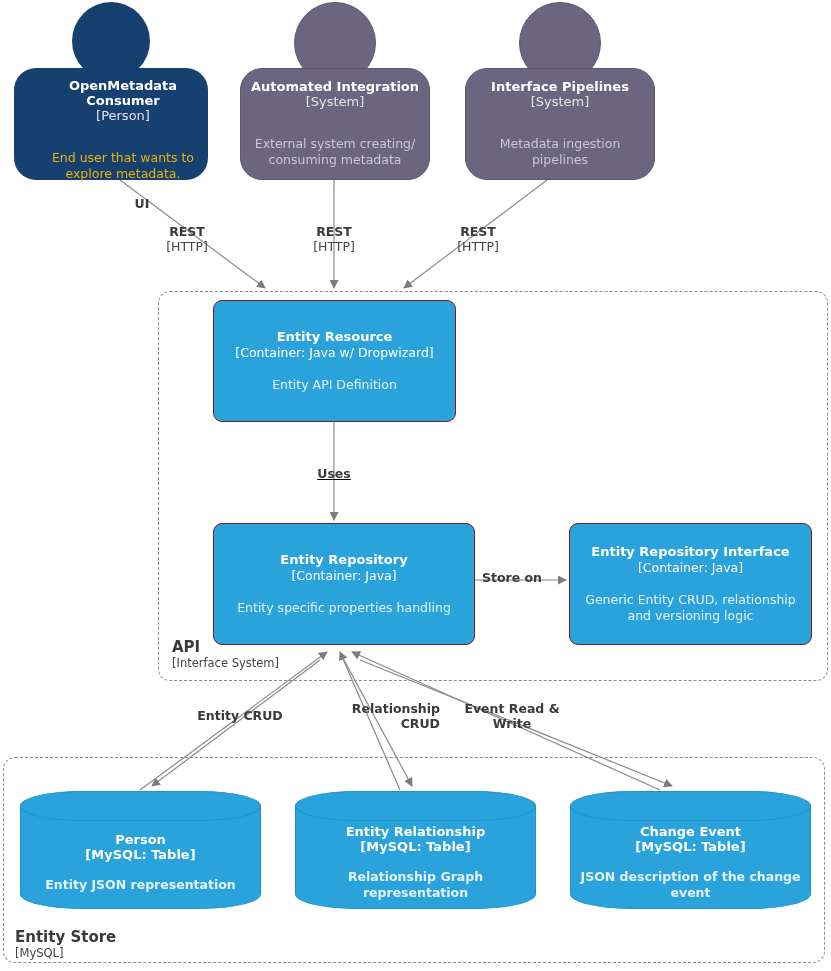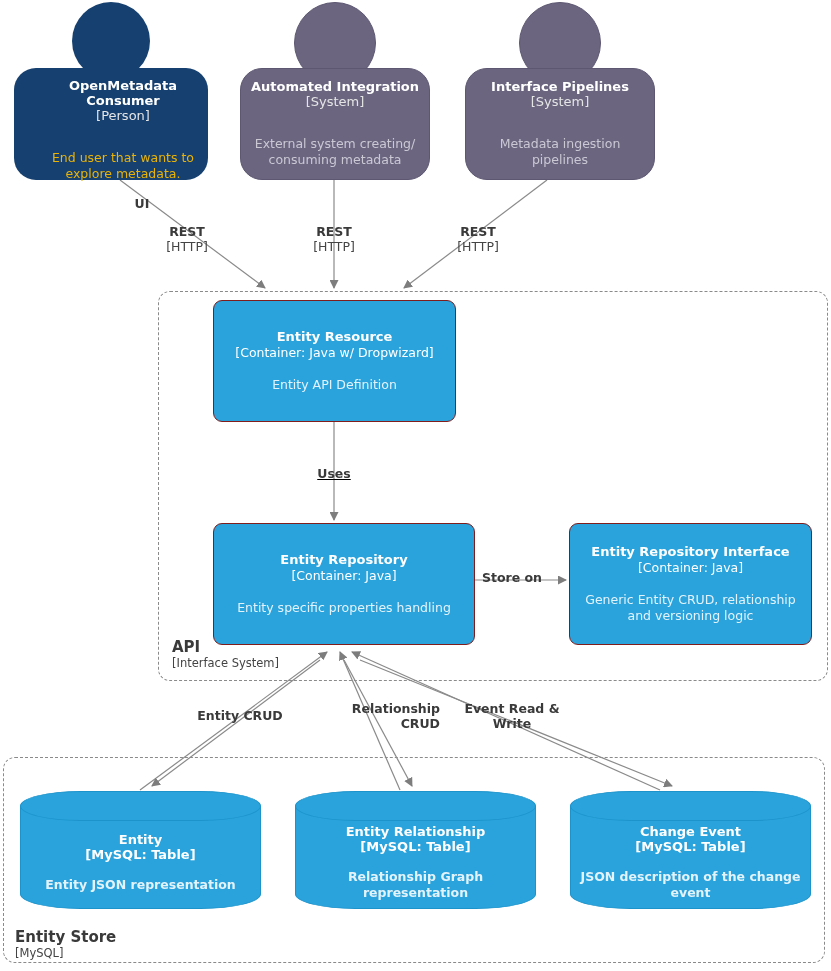--- a/index.html
+++ b/index.html
@@ -345,21 +345,21 @@
   <div class="boundary-label" style="left:15px; top:928px; width:200px;">
     <div class="b-title">Entity Store</div>
     <div class="b-tech">[MySQL]</div>
   </div>
 
   <div class="db" style="left:20px; top:791px; width:241px; height:118px;">
     <div class="cyl-bottom" style="top:88px;"></div>
     <div class="cyl-body" style="height:88px;"></div>
     <div class="cyl-top"></div>
     <div class="db-label" style="top:41px;">
-      <div class="title">Entity</div>
+      <div class="title">Person</div>
       <div class="tech">[MySQL: Table]</div>
       <div class="desc">Entity JSON representation</div>
     </div>
   </div>
 
   <div class="db" style="left:295px; top:791px; width:241px; height:118px;">
     <div class="cyl-bottom" style="top:88px;"></div>
     <div class="cyl-body" style="height:88px;"></div>
     <div class="cyl-top"></div>
     <div class="db-label" style="top:33px;">

